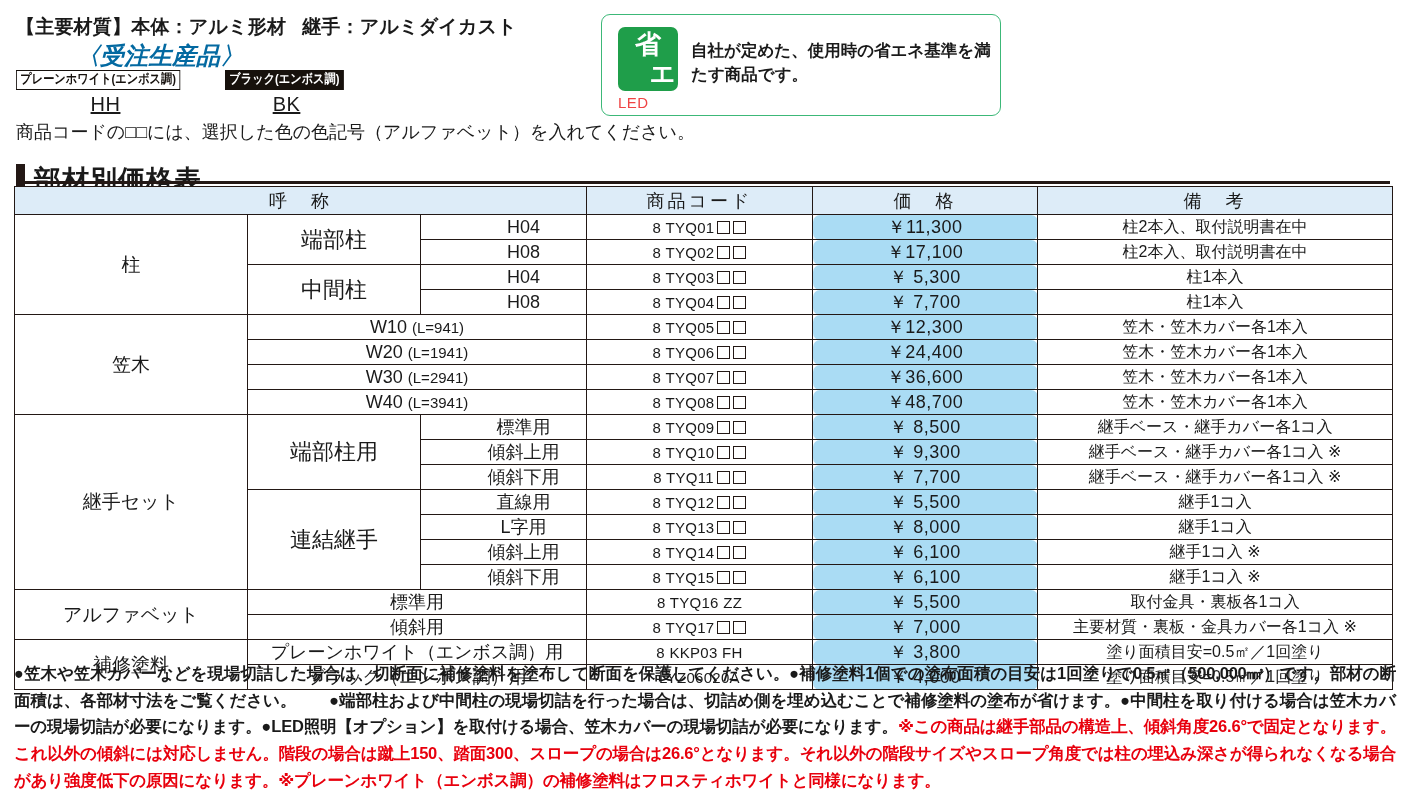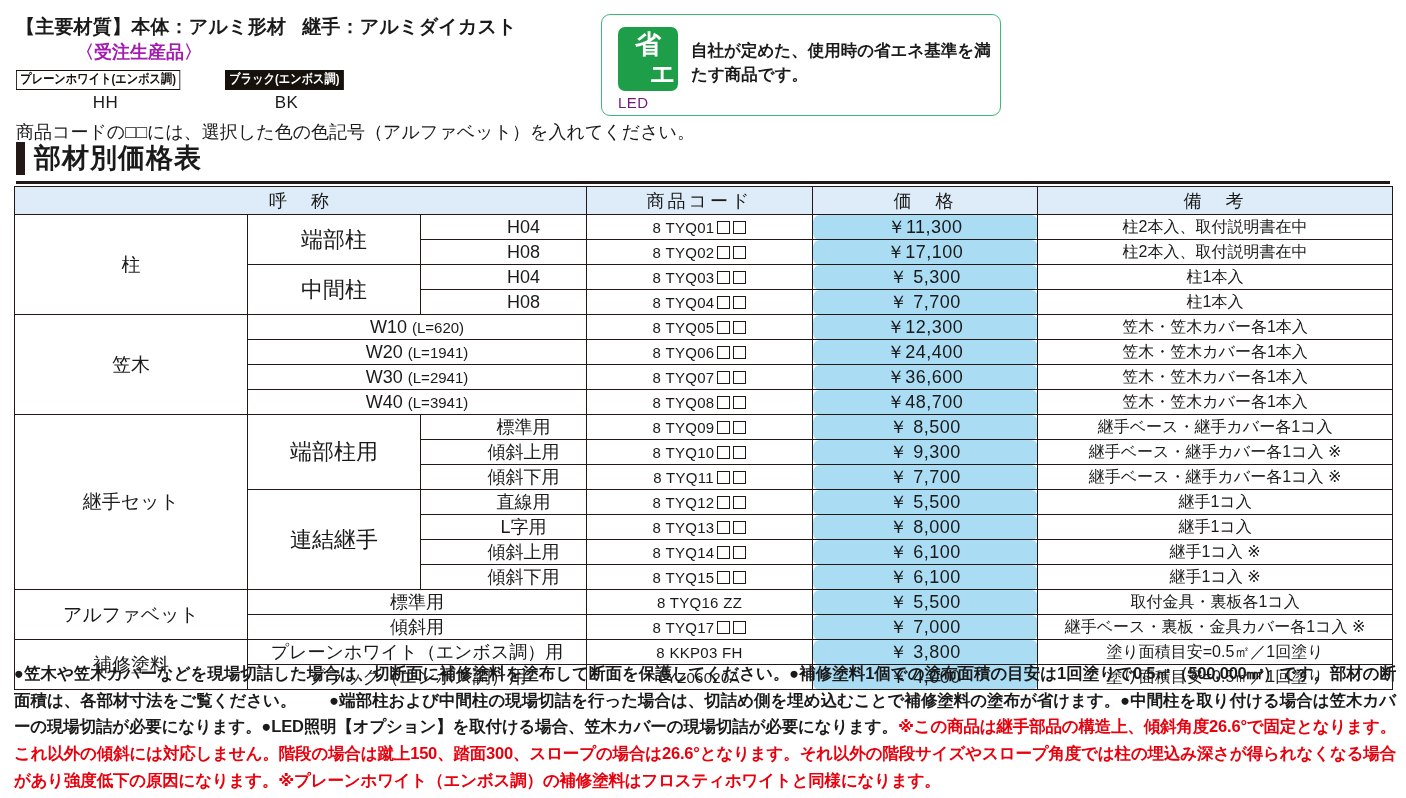--- a/index.html
+++ b/index.html
@@ -14,35 +14,35 @@
   .page{position:relative;width:1406px;height:648px;}
 
   
   .material-line{
     position:absolute;left:16px;top:14px;
     font-size:19px;font-weight:bold;letter-spacing:.2px;white-space:nowrap;
   }
   .material-line .gap{display:inline-block;width:16px;}
   .made-to-order{
     position:absolute;left:76px;top:40px;
-    font-size:18px;font-weight:bold;color:#a21caf;white-space:nowrap;
+    font-size:24px;font-weight:bold;color:#0369a1;white-space:nowrap;font-style:italic;
   }
 
   .swatches{position:absolute;left:16px;top:70px;}
   .sw{display:inline-block;vertical-align:top;text-align:center;}
   .sw+.sw{margin-left:14px;}
   .sw-chip{
     display:block;padding:1px 4px 2px 4px;
     font-size:13px;font-weight:bold;line-height:1.15;
     white-space:nowrap;
     transform:scaleX(.86);transform-origin:left center;
   }
   .sw-white .sw-chip{border:1.6px solid #16110d;color:#16110d;background:#fff;}
   .sw-black .sw-chip{background:#17110c;color:#ffffff;border:1.6px solid #17110c;}
-  .sw-code{display:block;font-size:17px;margin-top:3px;letter-spacing:.5px;}
+  .sw-code{display:block;font-size:20px;margin-top:3px;letter-spacing:.5px;text-decoration:underline;}
   .sw-white .sw-code{margin-left:-12px;}
   .sw-black .sw-code{margin-left:-16px;}
 
   .code-note{
     position:absolute;left:16px;top:120px;
     font-size:18px;font-weight:normal;white-space:nowrap;
   }
 
   
   .eco-box{
@@ -51,29 +51,29 @@
     box-sizing:border-box;
   }
   .eco-badge{
     position:absolute;left:16px;top:12px;width:60px;height:64px;
     background:#1f9e4a;border-radius:7px;
     color:#fff;font-weight:bold;text-align:center;
   }
   .eco-badge .l1{display:block;font-size:26px;line-height:30px;padding-top:2px;}
   .eco-badge .l2{display:block;font-size:25px;line-height:28px;letter-spacing:-1px;margin-left:28px;}
   .eco-led{
-    position:absolute;left:16px;top:79px;font-size:15px;color:#701a75;letter-spacing:.5px;
+    position:absolute;left:16px;top:79px;font-size:15px;color:#ef4444;letter-spacing:.5px;
   }
   .eco-text{
     position:absolute;left:89px;top:24px;width:300px;
     font-size:16.5px;font-weight:bold;line-height:1.45;
   }
 
   
-  .sec-title-wrap{position:absolute;left:16px;top:140px;}
+  .sec-title-wrap{position:absolute;left:16px;top:162px;}
   .sec-bar{
     display:inline-block;width:9px;height:33px;background:#231815;
     vertical-align:middle;margin-right:9px;
   }
   .sec-title{
     display:inline-block;vertical-align:middle;
     font-size:27px;font-weight:bold;letter-spacing:1px;
   }
   .sec-underline{
     position:absolute;left:16px;top:181px;width:1374px;height:3px;background:#231815;
@@ -212,21 +212,21 @@
           <td class="remark">柱1本入</td>
         </tr>
         <tr>
           <td class="name-sub">H08</td>
           <td class="code">8 TYQ04<span class="sq"></span><span class="sq"></span></td>
           <td class="price">￥ 7,700</td>
           <td class="remark">柱1本入</td>
         </tr>
         <tr class="grp-top">
           <td class="group-cell" rowspan="4">笠木</td>
-          <td colspan="2" class="kasagi-name">W10 <span class="sub">(L=620)</span></td>
+          <td colspan="2" class="kasagi-name">W10 <span class="sub">(L=941)</span></td>
           <td class="code">8 TYQ05<span class="sq"></span><span class="sq"></span></td>
           <td class="price">￥12,300</td>
           <td class="remark">笠木・笠木カバー各1本入</td>
         </tr>
         <tr>
           <td colspan="2" class="kasagi-name">W20 <span class="sub">(L=1941)</span></td>
           <td class="code">8 TYQ06<span class="sq"></span><span class="sq"></span></td>
           <td class="price">￥24,400</td>
           <td class="remark">笠木・笠木カバー各1本入</td>
         </tr>
@@ -291,21 +291,21 @@
           <td class="group-cell" rowspan="2">アルファベット</td>
           <td colspan="2" class="kasagi-name">標準用</td>
           <td class="code">8 TYQ16 ZZ</td>
           <td class="price">￥ 5,500</td>
           <td class="remark">取付金具・裏板各1コ入</td>
         </tr>
         <tr>
           <td colspan="2" class="kasagi-name">傾斜用</td>
           <td class="code">8 TYQ17<span class="sq"></span><span class="sq"></span></td>
           <td class="price">￥ 7,000</td>
-          <td class="remark">継手ベース・裏板・金具カバー各1コ入 ※</td>
+          <td class="remark">主要材質・裏板・金具カバー各1コ入 ※</td>
         </tr>
         <tr class="grp-top">
           <td class="group-cell" rowspan="2">補修塗料</td>
           <td colspan="2" class="kasagi-name">プレーンホワイト（エンボス調）用</td>
           <td class="code">8 KKP03 FH</td>
           <td class="price">￥ 3,800</td>
           <td class="remark">塗り面積目安=0.5㎡／1回塗り</td>
         </tr>
         <tr>
           <td colspan="2" class="kasagi-name">ブラック（エンボス調）用</td>

